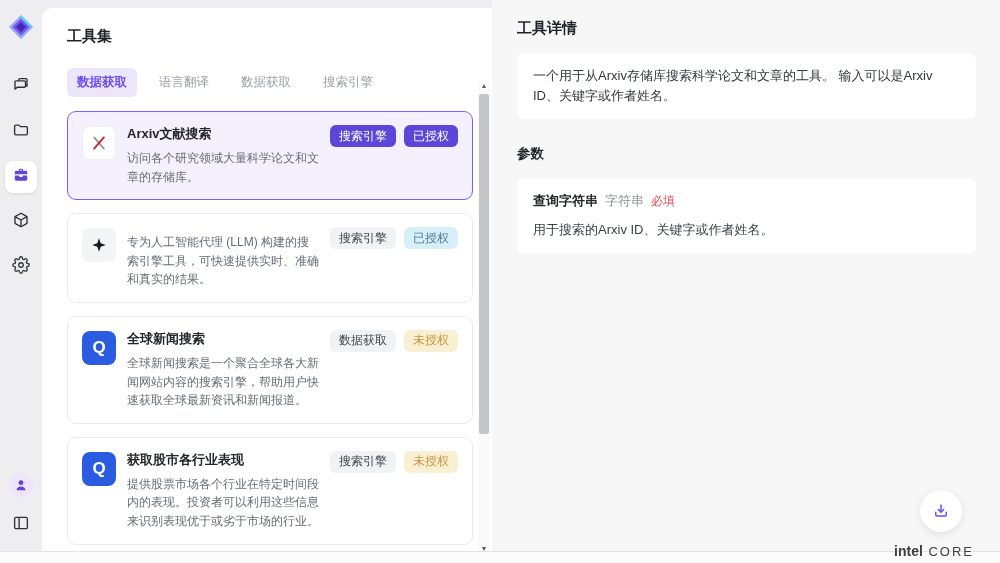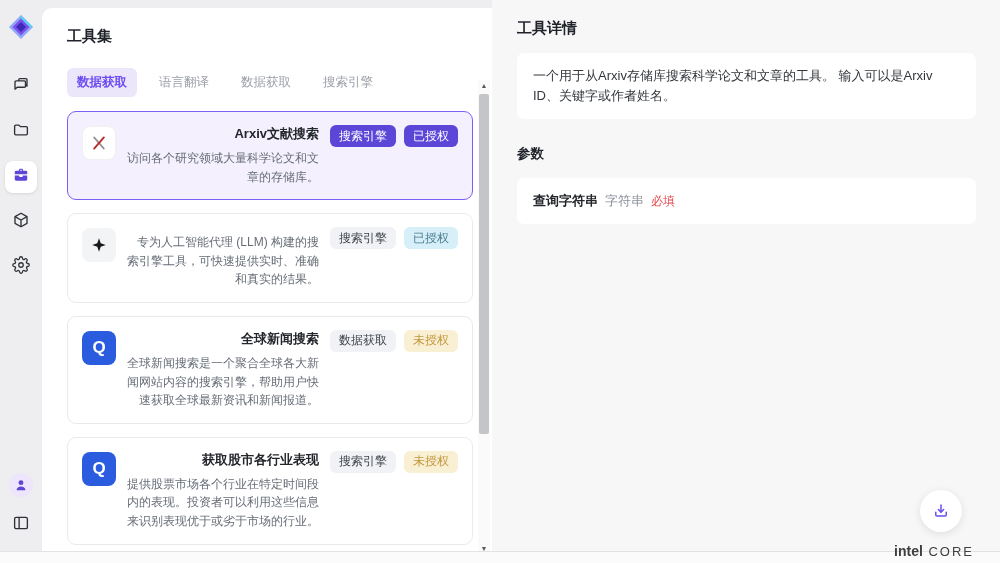--- a/index.html
+++ b/index.html
@@ -36,21 +36,21 @@
   .panel-title { font-size: 15px; font-weight: bold; margin: 19px 0 0 25px; }
   .tabs { display: flex; gap: 12px; margin: 22px 0 0 25px; font-size: 12.5px; }
   .tab { padding: 6px 10px; border-radius: 6px; color: #9a9ea7; cursor: pointer; white-space: nowrap; }
   .tab.active { background: #ece6fb; color: #6b4cf0; font-weight: bold; }
   .tool-list {
     margin: 14px 0 0 25px; width: 406px; height: 465px;
     display: flex; flex-direction: column; gap: 13px; overflow: hidden;
   }
   .tool-card {
     border: 1px solid #e9eaee; border-radius: 9px; background: #fff;
-    padding: 13px 14px; display: flex; gap: 11px; flex: none; cursor: pointer; text-align: right;
+    padding: 13px 14px; display: flex; gap: 11px; flex: none; cursor: pointer;
   }
   .tool-card.selected { border: 1.5px solid #7d5ef5; background: #f4f0fe; }
   .tool-icon {
     width: 34px; height: 34px; border-radius: 8px; flex: none;
     display: flex; align-items: center; justify-content: center; margin-top: 1px;
   }
   .icon-arxiv-logo { background: #ffffff; border: 1px solid #f0f0f2; }
   .icon-tavily-logo { background: #f3f4f6; }
   .icon-juhe-q-logo { background: #2b5ce0; }
   .q-glyph { color: #fff; font-weight: bold; font-size: 17px; font-family: "Liberation Sans", sans-serif; }
@@ -252,20 +252,21 @@
     <div class="rp-card">
       <span>一个用于从Arxiv存储库搜索科学论文和文章的工具。 输入可以是Arxiv ID、关键字或作者姓名。</span>
     </div>
     <div class="rp-section-heading">参数</div>
     <div class="rp-card">
       <div class="param-head">
         <span class="param-name">查询字符串</span>
         <span class="param-type">字符串</span>
         <span class="param-required">必填</span>
       </div>
+      <div class="param-desc">用于搜索的Arxiv ID、关键字或作者姓名。</div>
     </div>
   </div>
 
   <div class="download-fab">
     <svg width="18" height="18" viewBox="0 0 24 24" fill="none" stroke="#6d4cf0" stroke-width="2" stroke-linecap="round" stroke-linejoin="round">
       <path d="M12 4v9"></path>
       <path d="M8.5 10L12 13.5 15.5 10"></path>
       <path d="M5 13.5v3.5a1.5 1.5 0 0 0 1.5 1.5h11a1.5 1.5 0 0 0 1.5-1.5v-3.5"></path>
     </svg>
   </div>

